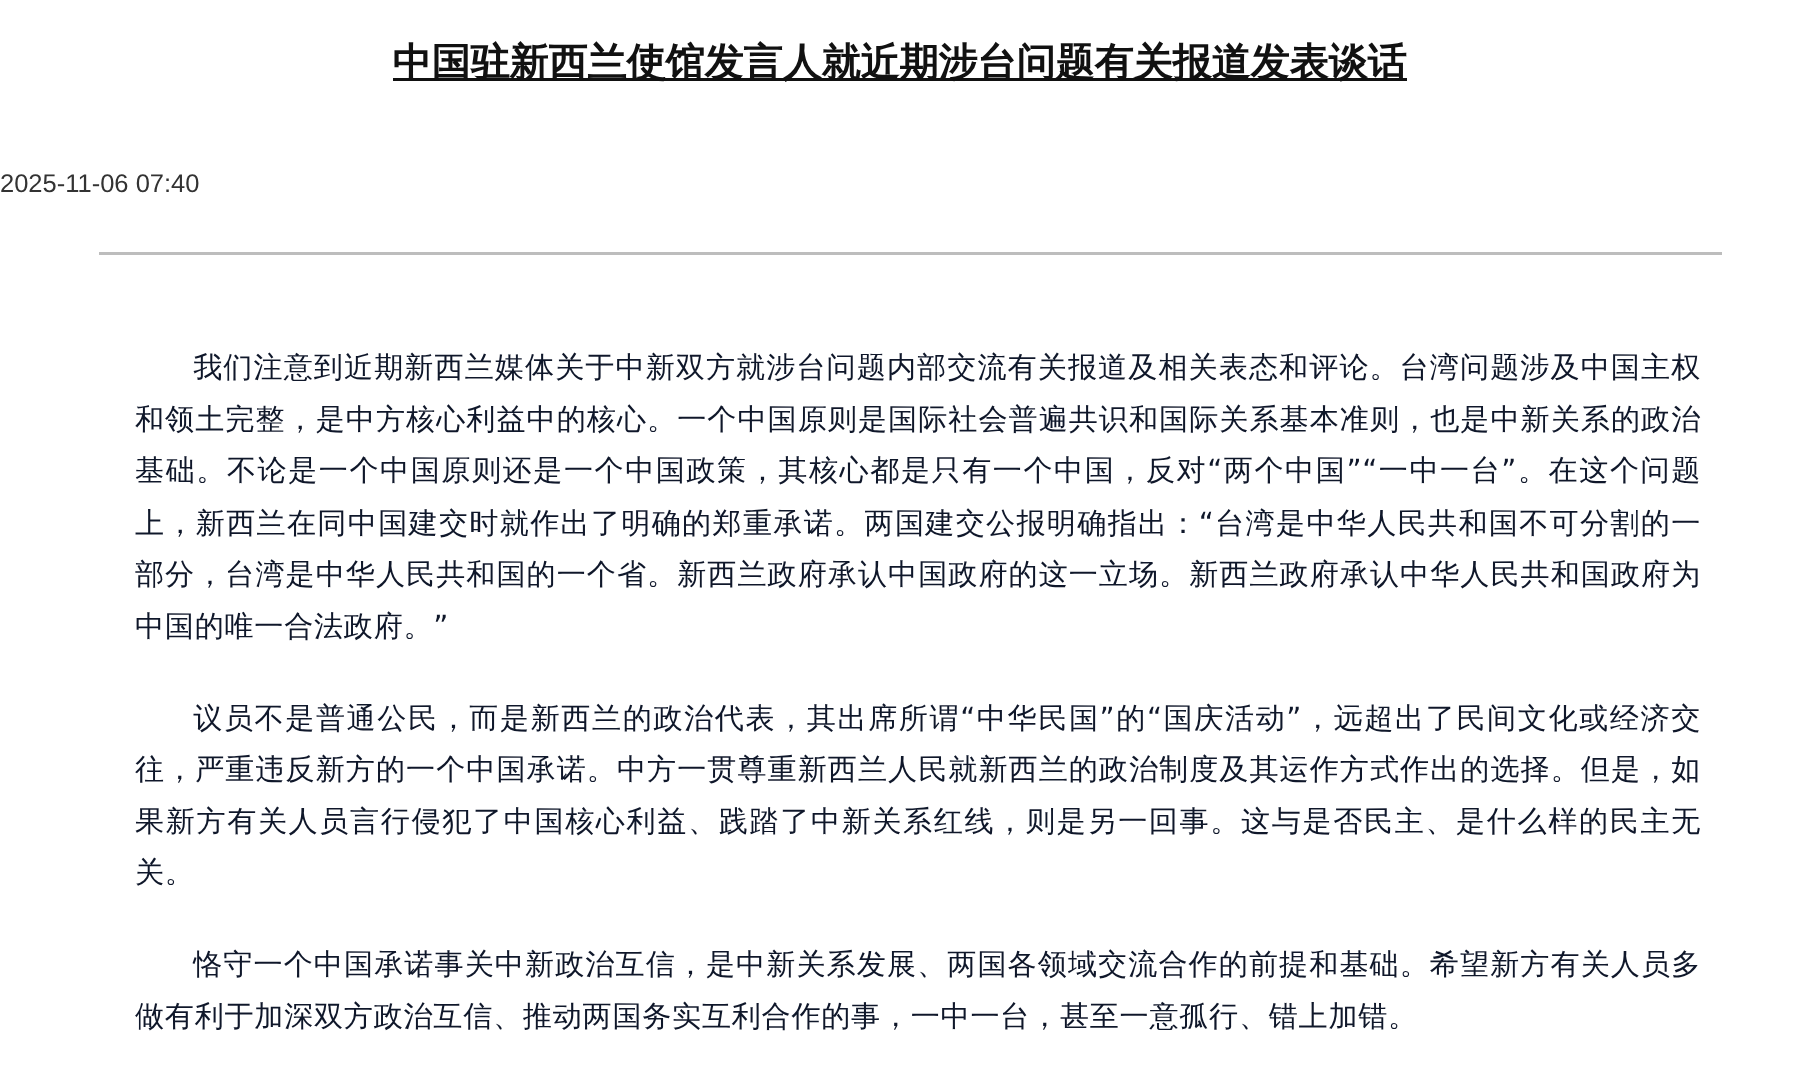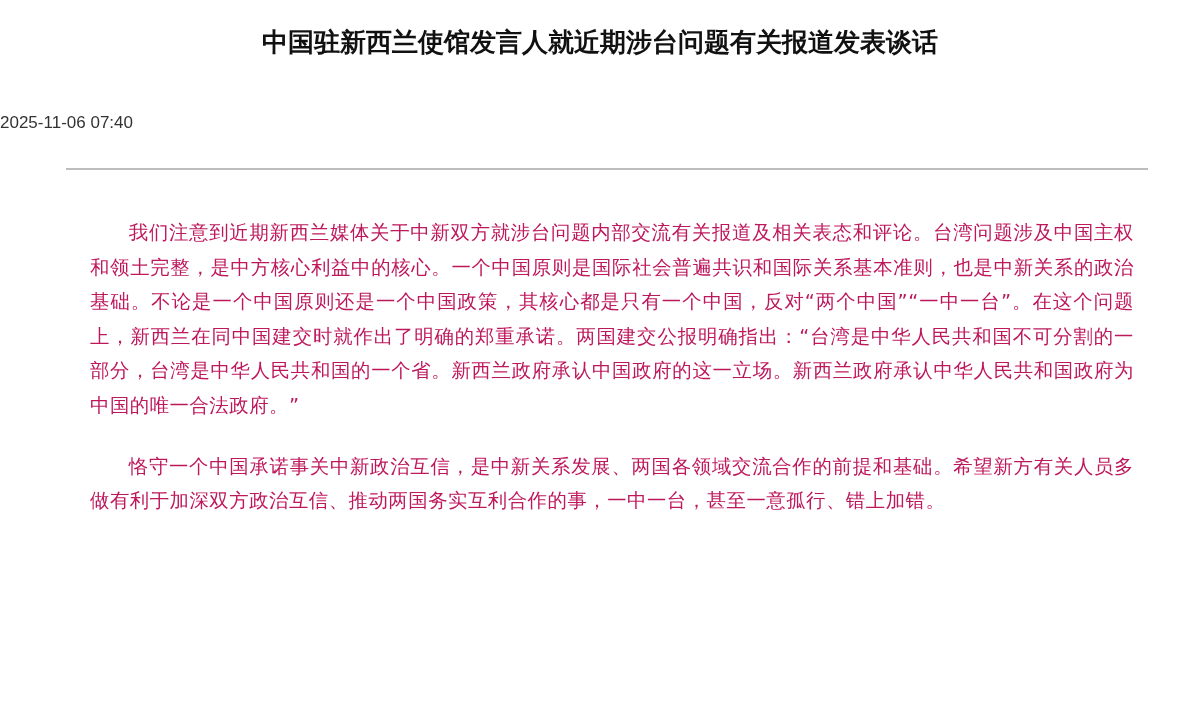--- a/index.html
+++ b/index.html
@@ -27,20 +27,21 @@
       left: 0;
       top: 22px;
       width: 1200px;
       text-align: center;
       font-size: 26px;
       font-weight: bold;
       letter-spacing: 0px;
       line-height: 40px;
       color: #111111;
       margin: 0;
+      text-decoration: underline;
     }
     .timestamp {
       position: absolute;
       left: 0;
       top: 112px;
       width: 1200px;
       font-family: "Liberation Sans", sans-serif;
       font-size: 17px;
       line-height: 22px;
       color: #333333;
@@ -55,33 +56,34 @@
       border: 0;
       margin: 0;
     }
     .body {
       position: absolute;
       left: 90px;
       top: 212px;
       width: 1044px;
     }
     .para {
-      margin: 4px 0 26px 0;
+      margin: 16px 0 26px 0;
       font-size: 19.4px;
       line-height: 34.6px;
       text-indent: 2em;
       text-align: justify;
-      color: #be185d;
+      color: #0f172a;
       letter-spacing: 0.5px;
     }
   </style>
 </head>
 <body>
 
 <div class="article">
   <h1 class="title">中国驻新西兰使馆发言人就近期涉台问题有关报道发表谈话</h1>
   <div class="timestamp">2025-11-06 07:40</div>
   <hr class="divider">
   <div class="body">
     <p class="para">我们注意到近期新西兰媒体关于中新双方就涉台问题内部交流有关报道及相关表态和评论。台湾问题涉及中国主权和领土完整，是中方核心利益中的核心。一个中国原则是国际社会普遍共识和国际关系基本准则，也是中新关系的政治基础。不论是一个中国原则还是一个中国政策，其核心都是只有一个中国，反对“两个中国”“一中一台”。在这个问题上，新西兰在同中国建交时就作出了明确的郑重承诺。两国建交公报明确指出：“台湾是中华人民共和国不可分割的一部分，台湾是中华人民共和国的一个省。新西兰政府承认中国政府的这一立场。新西兰政府承认中华人民共和国政府为中国的唯一合法政府。”</p>
+    <p class="para">议员不是普通公民，而是新西兰的政治代表，其出席所谓“中华民国”的“国庆活动”，远超出了民间文化或经济交往，严重违反新方的一个中国承诺。中方一贯尊重新西兰人民就新西兰的政治制度及其运作方式作出的选择。但是，如果新方有关人员言行侵犯了中国核心利益、践踏了中新关系红线，则是另一回事。这与是否民主、是什么样的民主无关。</p>
     <p class="para">恪守一个中国承诺事关中新政治互信，是中新关系发展、两国各领域交流合作的前提和基础。希望新方有关人员多做有利于加深双方政治互信、推动两国务实互利合作的事，一中一台，甚至一意孤行、错上加错。</p>
   </div>
 </div>
 
 </body></html>

